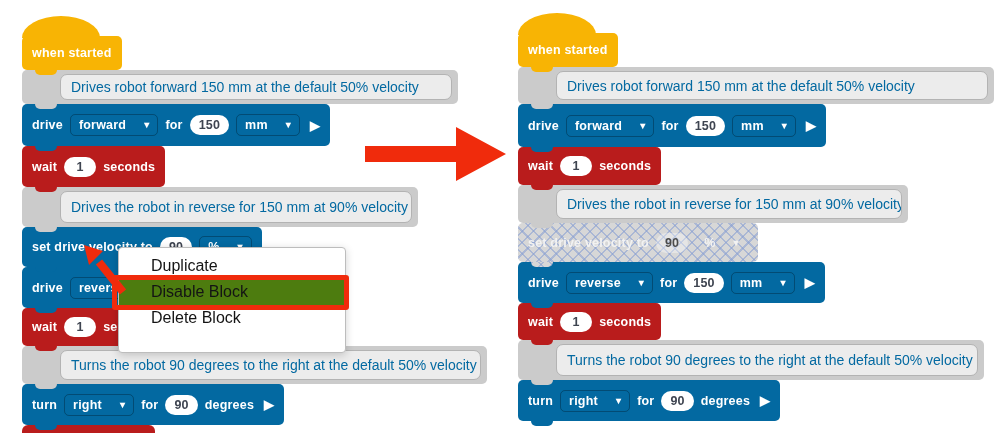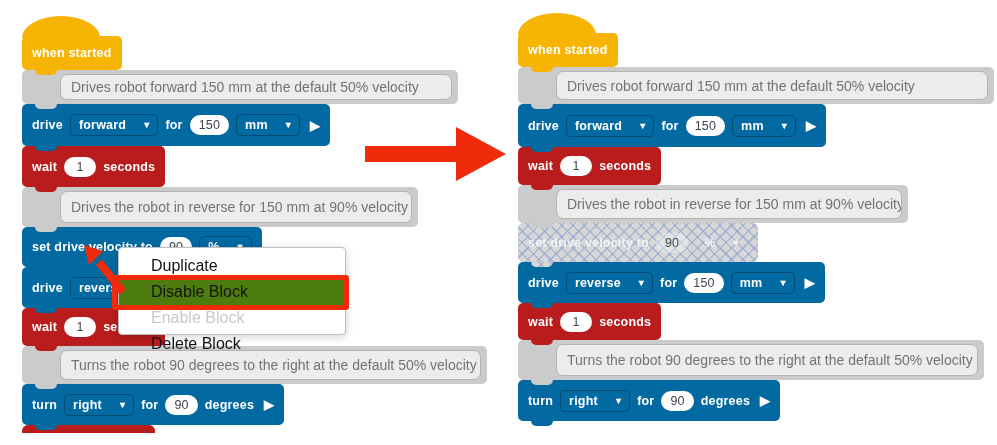--- a/index.html
+++ b/index.html
@@ -10,45 +10,45 @@
   .block{position:absolute;display:flex;align-items:center;gap:7px;padding:0 10px;
          height:40px;border-radius:5px;color:#fff;font-size:12.5px;font-weight:600;
          letter-spacing:.2px;white-space:nowrap;box-sizing:border-box;}
   .block::after{content:"";position:absolute;left:13px;top:100%;width:22px;height:5px;
          background:inherit;border-radius:0 0 5px 5px;z-index:2;}
   .blue{background-color:#0369a1;}
   .orange{background-color:#b91c1c;}
   .hat{background-color:#F8B404;}
   .hat::before{content:"";position:absolute;left:0;top:-20px;width:78px;height:22px;
          background:inherit;border-radius:39px 39px 0 0 / 22px 22px 0 0;}
-  .oval{background:#fff;color:#3E4450;border-radius:999px;padding:3px 9px;font-weight:400;
+  .oval{background:#fff;color:#3E4450;border-radius:999px;padding:3px 9px;font-weight:700;
          min-width:14px;text-align:center;font-size:12.5px;}
   .dd{border:1px solid rgba(0,0,0,.28);border-radius:5px;padding:3px 8px;display:flex;
          align-items:center;gap:18px;}
   .caret{font-size:10px;line-height:1;}
   .play{font-size:13px;margin-left:3px;line-height:1;}
 
   
   .disabled-block{background-color:#D7D7D7;color:#F2F2F2;
     background-image:
       repeating-linear-gradient(45deg, rgba(135,158,210,.55) 0px, rgba(135,158,210,.55) 1.5px, transparent 1.5px, transparent 8px),
       repeating-linear-gradient(135deg, rgba(135,158,210,.55) 0px, rgba(135,158,210,.55) 1.5px, transparent 1.5px, transparent 8px);}
   .disabled-block .oval{background:rgba(255,255,255,.35);color:#4B4B4B;}
   .disabled-block .dd{border-color:transparent;}
 
   
   .comment{position:absolute;background:#CBCBCB;border-radius:5px;box-sizing:border-box;}
   .comment::after{content:"";position:absolute;left:13px;top:100%;width:22px;height:5px;
          background:#CBCBCB;border-radius:0 0 5px 5px;z-index:2;}
   .comment-inner{position:absolute;left:38px;top:4px;bottom:4px;right:6px;background:#ECECEC;
          border:1px solid #B3B3B3;border-radius:7px;display:flex;align-items:center;
-         padding:0 10px;color:#737373;font-size:14px;white-space:nowrap;overflow:hidden;}
-
-  
-  .menu{position:absolute;left:118px;top:247px;width:228px;height:88px;background:#fff;
+         padding:0 10px;color:#0369a1;font-size:14px;white-space:nowrap;overflow:hidden;}
+
+  
+  .menu{position:absolute;left:118px;top:247px;width:228px;height:106px;background:#fff;
         border:1px solid #BDBDBD;border-radius:4px;box-shadow:0 2px 8px rgba(0,0,0,.18);
         z-index:10;padding-top:5px;box-sizing:border-box;font-size:16px;color:#141414;}
   .menu-item{height:26px;line-height:26px;padding-left:32px;}
   .menu-item.highlight{background:#4d7c0f;}
   .menu-item.disabled{color:#C9C9C9;}
 
   
   .red-box{position:absolute;left:112px;top:275px;width:237px;height:35px;
         border:5px solid #F02B0C;border-radius:3px;z-index:12;box-sizing:border-box;}
   .anno-svg{position:absolute;left:0;top:0;z-index:13;pointer-events:none;}
@@ -136,21 +136,20 @@
     <span class="oval">90</span>
     <span>degrees</span>
     <span class="play">▶</span>
   </div>
 
   <div class="sliver orange" style="left:22px;top:425px;width:133px;height:8px;"></div>
 
   <div class="menu">
     <div class="menu-item">Duplicate</div>
     <div class="menu-item highlight">Disable Block</div>
-    <div class="menu-item disabled">Enable Block</div>
     <div class="menu-item">Delete Block</div>
   </div>
 
   <div class="red-box"></div>
 
   <svg class="anno-svg" width="997" height="445" viewBox="0 0 997 445">
     <path d="M365 146 H456 V127 L506 154 L456 181 V162 H365 Z" fill="#F02B0C"></path>
     <path d="M123 292 L99 262" stroke="#F02B0C" stroke-width="8" fill="none"></path>
     <polygon points="84,245 103,251 89,265" fill="#F02B0C"></polygon>
   </svg>

